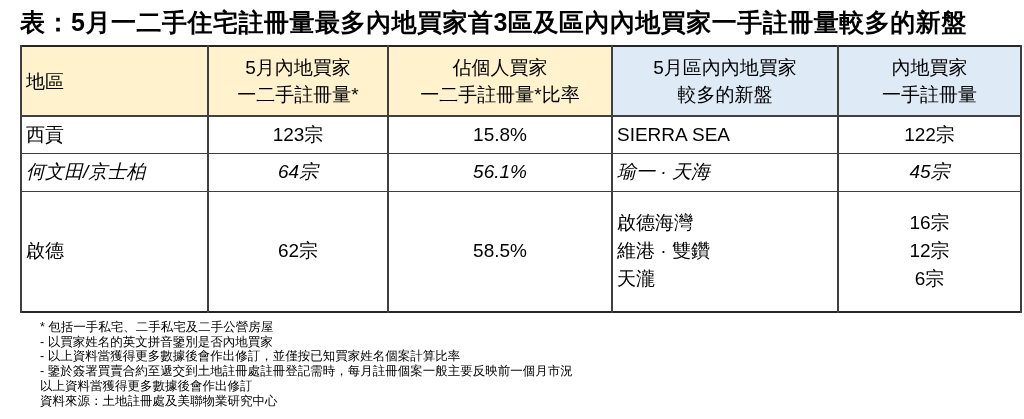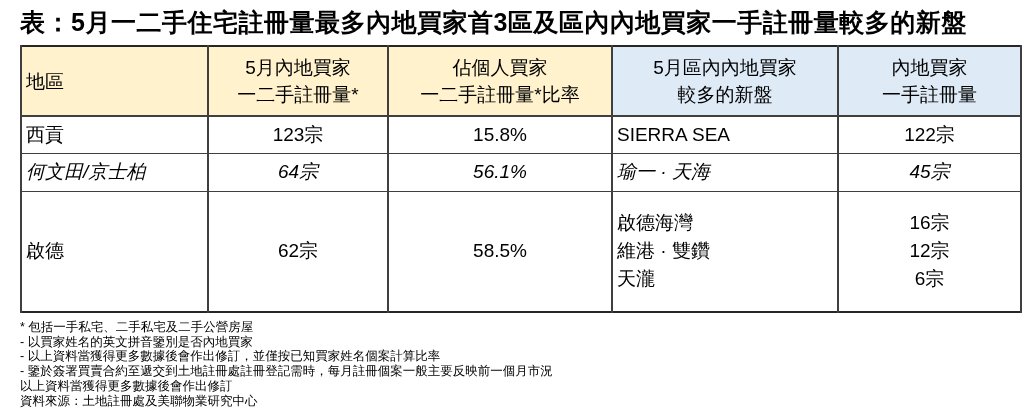--- a/index.html
+++ b/index.html
@@ -42,21 +42,21 @@
   }
   .hdr-yellow{background:var(--header-yellow);}
   .hdr-blue{background:var(--header-blue);margin-left:18px;}
   .c-left{text-align:left;}
   .c-center{text-align:center;}
   .row-1{height:37px;}
   .row-2{height:38px;font-style:italic;}
   .row-3{height:121px;}
   .footnotes{
     margin-top:7px;
-    font-size:12.5px;line-height:14.7px;
+    font-size:12.5px;line-height:14.7px;margin-left:20px;
   }
   .footnotes .fn{white-space:nowrap;}
 </style>
 </head>
 <body>
 
 <div class="page">
 
   <div class="title">表：5月一二手住宅註冊量最多內地買家首3區及區內內地買家一手註冊量較多的新盤</div>
 

